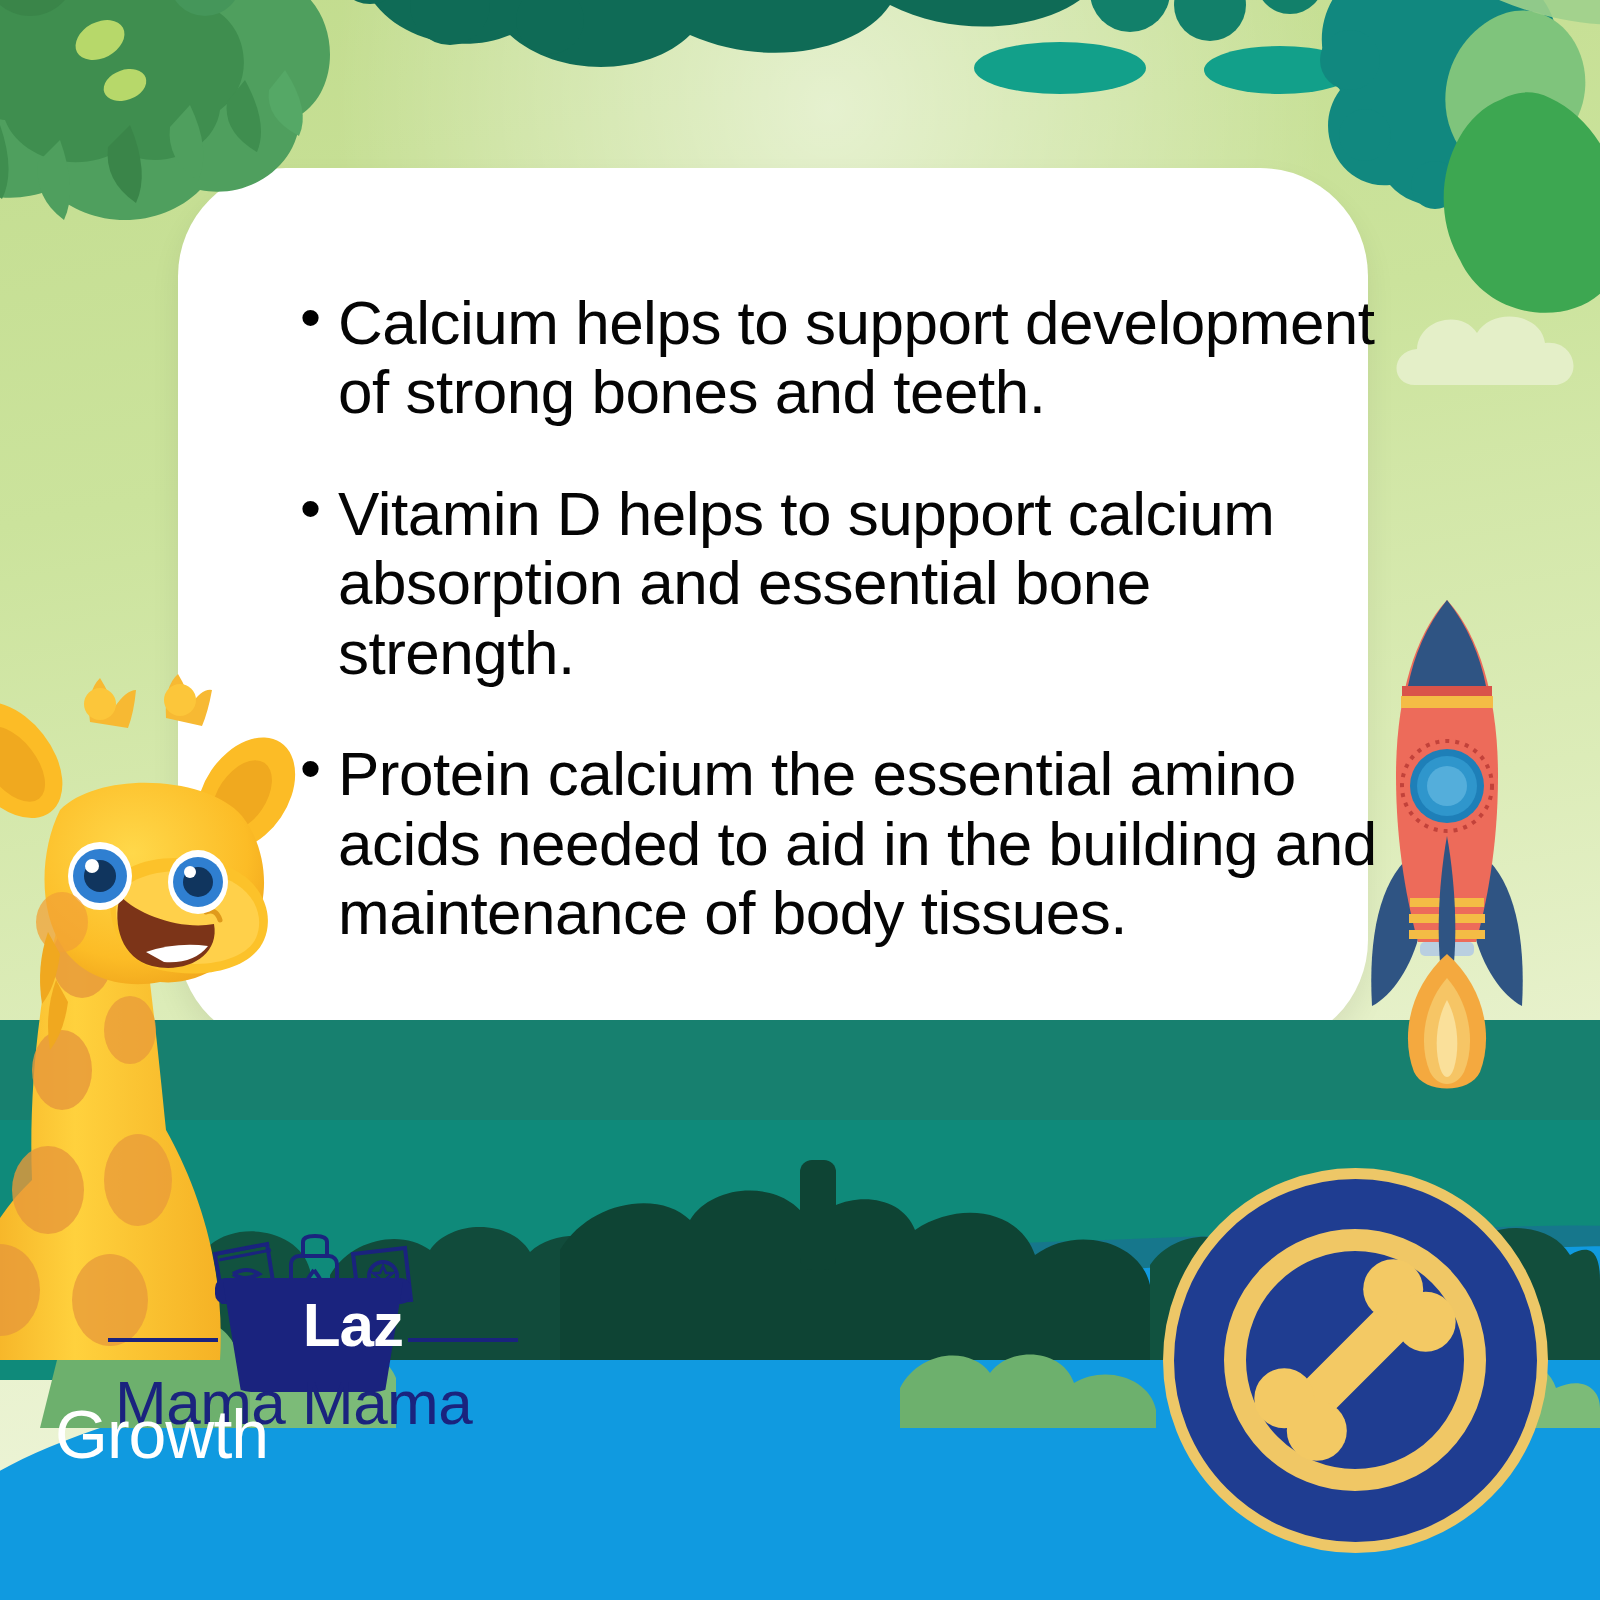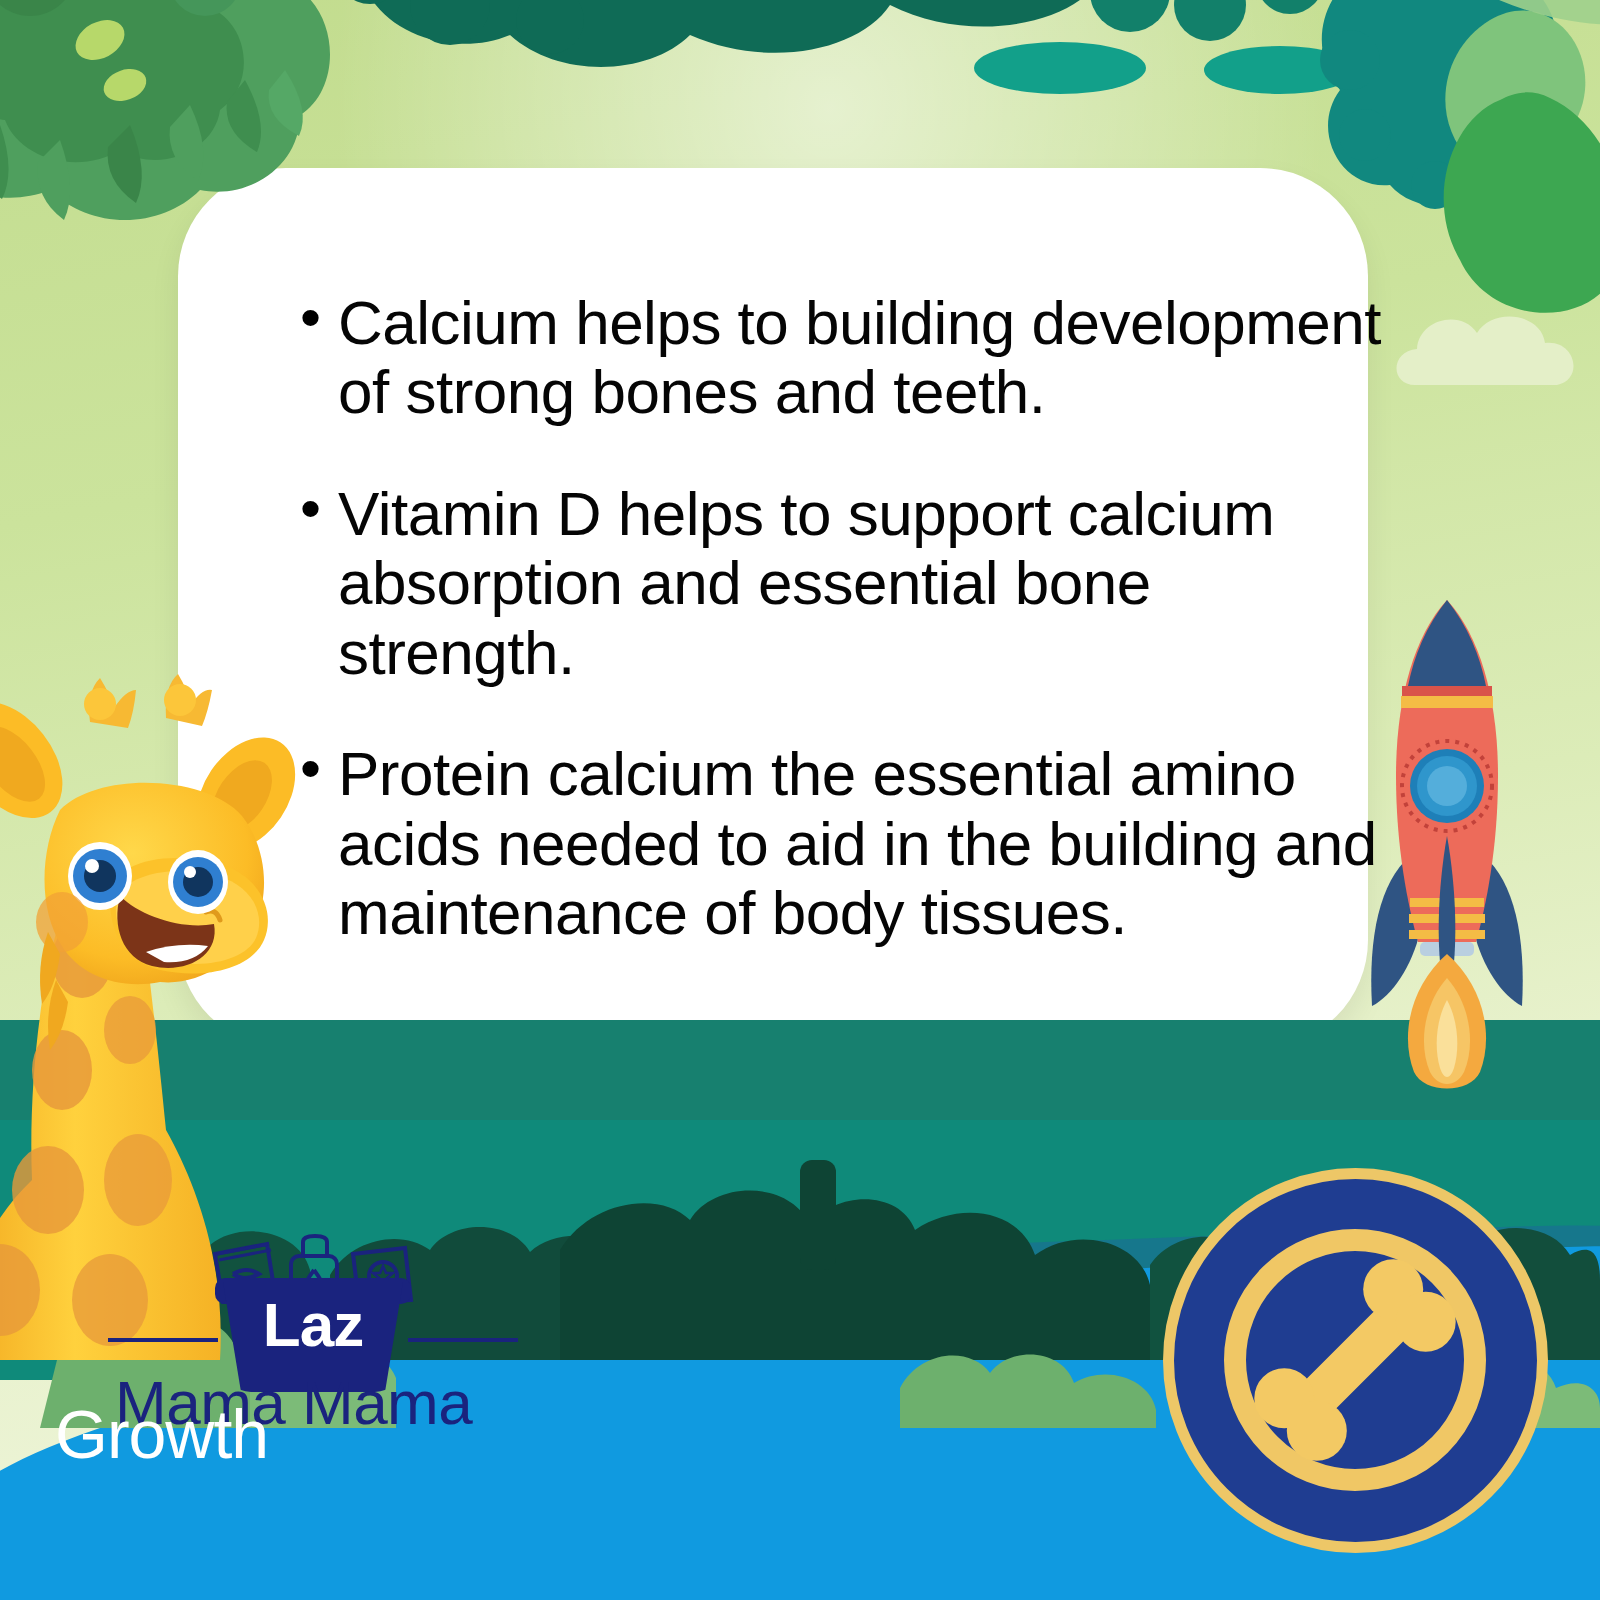--- a/index.html
+++ b/index.html
@@ -126,21 +126,21 @@
     background: #1a237e;
     border-radius: 0 0 28px 28px;
     clip-path: polygon(0 0, 100% 0, 90% 100%, 10% 100%);
   }
   #basket-rim {
     position: absolute; left: 155px; top: 46px; width: 196px; height: 26px;
     background: #1a237e; border-radius: 10px;
   }
   #laz-text {
     position: absolute; left: 163px; top: 62px; width: 180px;
-    text-align: center;
+    text-align: right;
     font-size: 62px; font-weight: 700; color: #ffffff;
     letter-spacing: -1px;
     line-height: 1;
   }
   .logo-rule {
     position: absolute; top: 106px; height: 4px; background: #1a237e;
   }
   #logo-rule-left { left: 48px; width: 110px; }
   #logo-rule-right { left: 348px; width: 110px; }
   #mamashop-text {
@@ -212,21 +212,21 @@
       <path d="M20,90 C-5,90 -5,56 22,54 C24,24 66,14 82,38 C98,12 146,18 150,48 C180,44 190,84 162,90 Z" fill="#e4efc8"></path>
     </svg>
   </div>
 
   <div id="content-card"></div>
 
   <div id="bullet-list">
 
     <div class="bullet-row">
       <div class="bullet-dot">•</div>
-      <div class="bullet-text">Calcium helps to building development of strong bones and teeth.</div>
+      <div class="bullet-text">Calcium helps to support development of strong bones and teeth.</div>
     </div>
 
     <div class="bullet-row">
       <div class="bullet-dot">•</div>
       <div class="bullet-text">Vitamin D helps to support calcium absorption and essential bone strength.</div>
     </div>
 
     <div class="bullet-row">
       <div class="bullet-dot">•</div>
       <div class="bullet-text">Protein calcium the essential amino acids needed to aid in the building and maintenance of body tissues.</div>

